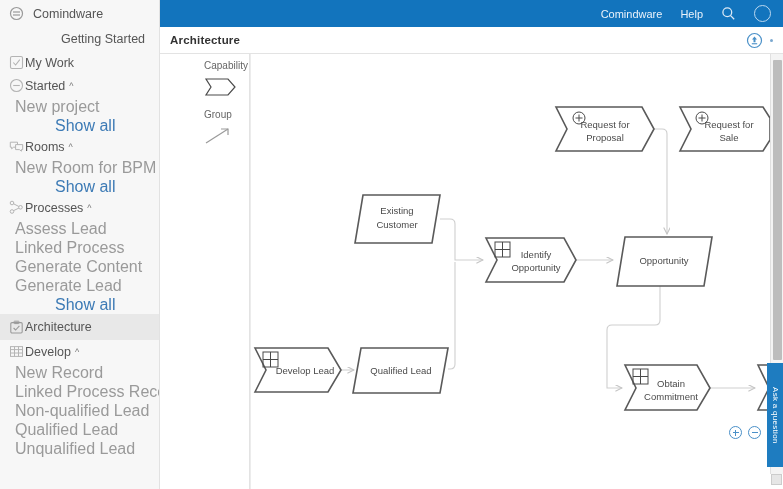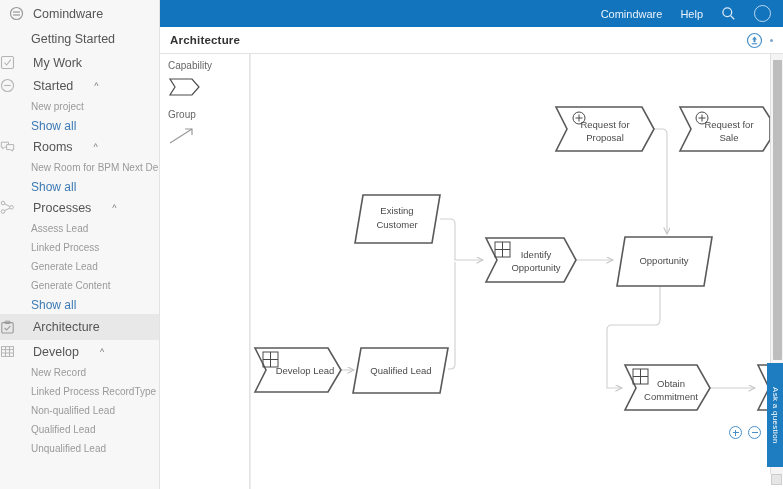--- a/index.html
+++ b/index.html
@@ -17,33 +17,33 @@
     position:absolute; left:0; top:0; width:160px; height:489px;
     background:#f7f7f7; border-right:1px solid #e2e2e2;
     overflow:hidden;
   }
   .brand{
     height:27px; display:flex; align-items:center; padding-left:9px; gap:9px;
     background:#f7f7f7;
   }
   .brand .blabel{ font-size:12.5px; color:#555; }
   .nav-row{
-    height:23px; display:flex; align-items:center; gap:18px; 
+    height:23px; display:flex; align-items:center; gap:1px; padding-left:9px;
     cursor:pointer; white-space:nowrap;
   }
   .nav-row .nlabel{ font-size:12.5px; color:#555; }
   .nav-row.active{ background:#e8e8e8; }
   .sub-row{
-    height:19px; display:flex; align-items:center; padding-left:31px;
-    font-size:10px; color:#9a9a9a; cursor:pointer; white-space:nowrap;
+    height:19px; display:flex; align-items:center; padding-left:15px;
+    font-size:16px; color:#9a9a9a; cursor:pointer; white-space:nowrap;
     overflow:hidden;
   }
   .showall{
     height:19px; display:flex; align-items:center; padding-left:31px;
-    font-size:12px; color:#3c7ab5; cursor:pointer;
+    font-size:16px; color:#3c7ab5; cursor:pointer;margin-left:24px;
   }
   .caret{ font-size:9px; color:#777; margin-left:3px; }
   .ico{ width:15px; height:15px; flex:0 0 15px; display:block; }
 
   
   #topbar{
     position:absolute; left:160px; top:0; width:623px; height:27px;
     background:#1274bd; display:flex; align-items:center;
     justify-content:flex-end; gap:18px; padding-right:12px;
   }
@@ -64,21 +64,21 @@
   }
   #subheader .rightgrp{ margin-left:auto; display:flex; align-items:center; gap:7px; }
   .dot-menu{ width:3px; height:3px; background:#7aa8cf; border-radius:50%; }
 
   
   #palette{
     position:absolute; left:160px; top:54px; width:90px; height:435px;
     background:#fff; border-right:1px solid #e3e3e3; padding:6px 0 0 8px;
   }
   .pal-label{ font-size:10px; color:#666; margin-bottom:4px; }
-  .pal-item{ margin-bottom:10px; }
+  .pal-item{ margin-bottom:10px;margin-left:36px; }
   .pal-shape{ height:24px; display:block; }
 
   
   #canvas{
     position:absolute; left:250px; top:54px; width:520px; height:435px;
     background:#fff; overflow:hidden;
   }
   #canvas .grid-edge{
     position:absolute; left:0; top:0; width:1px; height:435px; background:#ececec;
   }
@@ -141,21 +141,21 @@
       <span class="ico">
         <svg width="15" height="15" viewBox="0 0 15 15">
             <circle cx="7.5" cy="7.5" r="6" fill="none" stroke="#9a9a9a" stroke-width="1.2"></circle>
             <line x1="4" y1="6" x2="11" y2="6" stroke="#9a9a9a" stroke-width="1.2"></line>
             <line x1="4" y1="9" x2="11" y2="9" stroke="#9a9a9a" stroke-width="1.2"></line>
           </svg>
       </span>
       <span class="blabel">Comindware</span>
     </div>
 
-    <div class="sub-row" style="height:24px;font-size:12.5px;color:#555;padding-left:31px;">
+    <div class="sub-row" style="height:24px;font-size:12.5px;color:#555;padding-left:47px;justify-content:center;">
       <span>Getting Started</span>
     </div>
 
     <div class="nav-row">
       <span class="ico">
         <svg width="15" height="15" viewBox="0 0 15 15">
             <rect x="1.5" y="1.5" width="12" height="12" rx="1.5" fill="none" stroke="#b4b4b4" stroke-width="1.1"></rect>
             <polyline points="4.3,7.5 6.6,10 10.8,4.6" fill="none" stroke="#b4b4b4" stroke-width="1.1"></polyline>
           </svg>
       </span>
@@ -209,24 +209,24 @@
       <span class="nlabel">Processes</span>
       <span class="caret">^</span>
     </div>
     <div class="sub-row">
       <span>Assess Lead</span>
     </div>
     <div class="sub-row">
       <span>Linked Process</span>
     </div>
     <div class="sub-row">
+      <span>Generate Content</span>
+    </div>
+    <div class="sub-row">
       <span>Generate Lead</span>
-    </div>
-    <div class="sub-row">
-      <span>Generate Content</span>
     </div>
     <div class="showall">
       <span>Show all</span>
     </div>
 
     <div class="nav-row active" style="height:26px">
       <span class="ico">
         <svg width="15" height="15" viewBox="0 0 15 15">
             <rect x="1.8" y="2.6" width="11.4" height="10.4" rx="1.2" fill="none" stroke="#9a9a9a" stroke-width="1.1"></rect>
             <rect x="5" y="1.2" width="5" height="2.4" rx=".6" fill="none" stroke="#9a9a9a" stroke-width="1"></rect>

